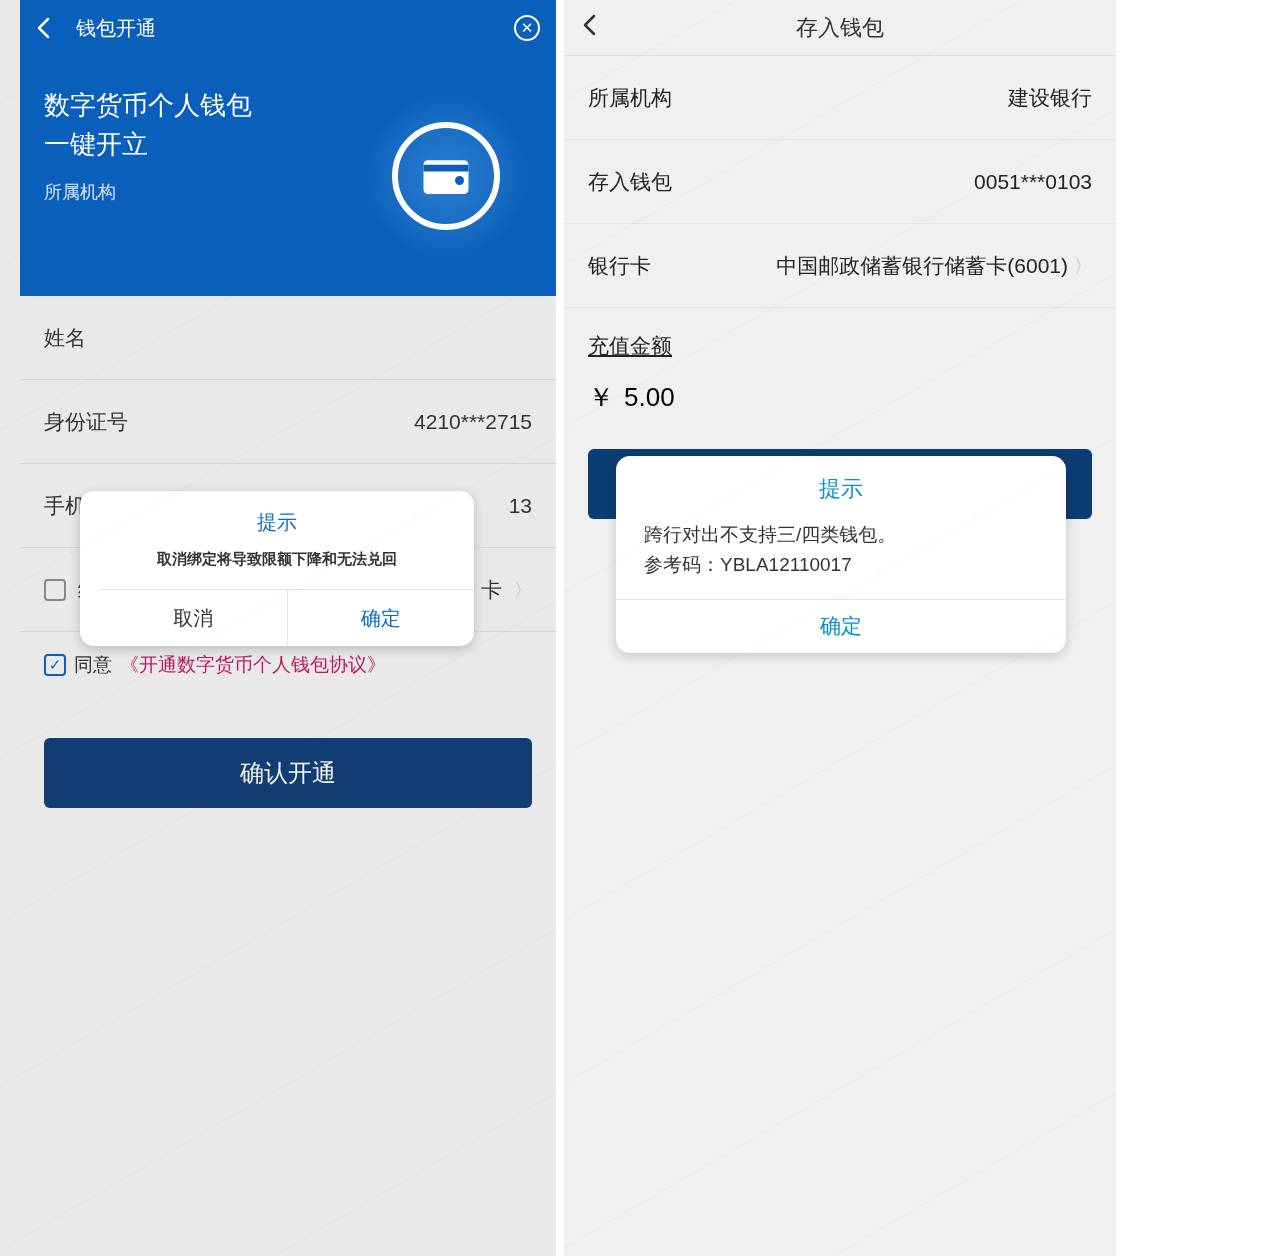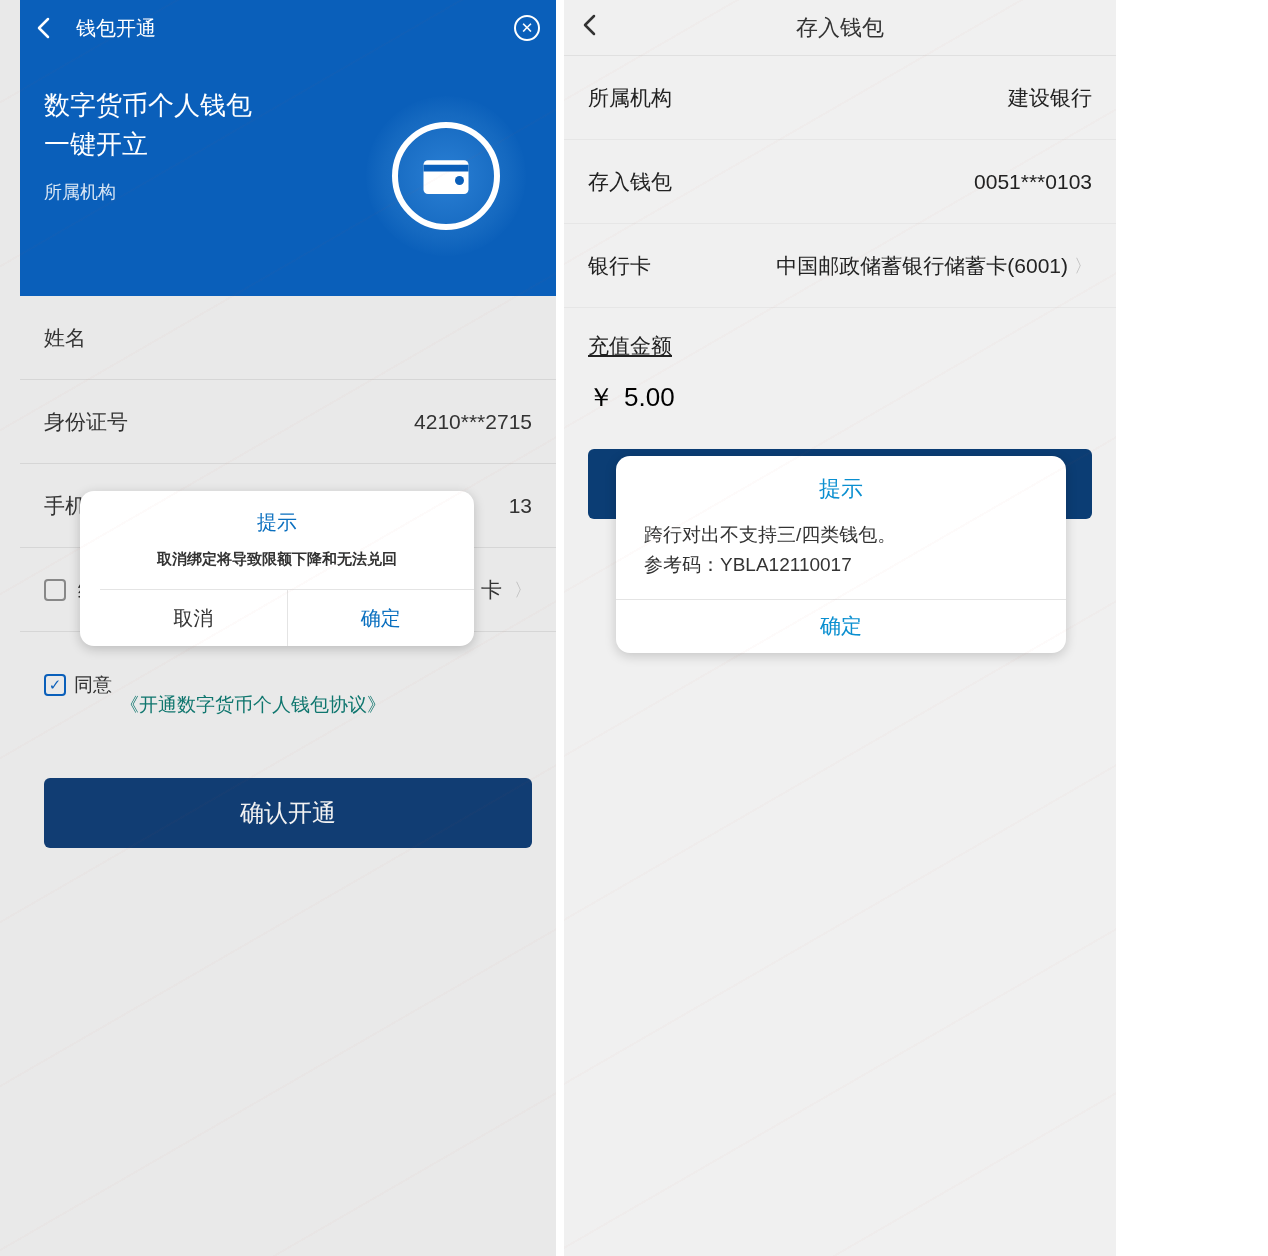--- a/index.html
+++ b/index.html
@@ -113,21 +113,21 @@
       height: 22px;
       border: 2px solid #0a5fba;
       border-radius: 4px;
       display: flex;
       align-items: center;
       justify-content: center;
       color: #0a5fba;
       font-size: 15px;
     }
     .agree-text { color: #333; }
-    .agree-link { color: #0f766e; margin-top: 40px; }
+    .agree-link { color: #be185d; }
     .confirm-btn {
       margin: 40px 24px;
       height: 70px;
       background: #113d73;
       color: #f2f2f2;
       font-size: 24px;
       border-radius: 6px;
       display: flex;
       align-items: center;
       justify-content: center;

